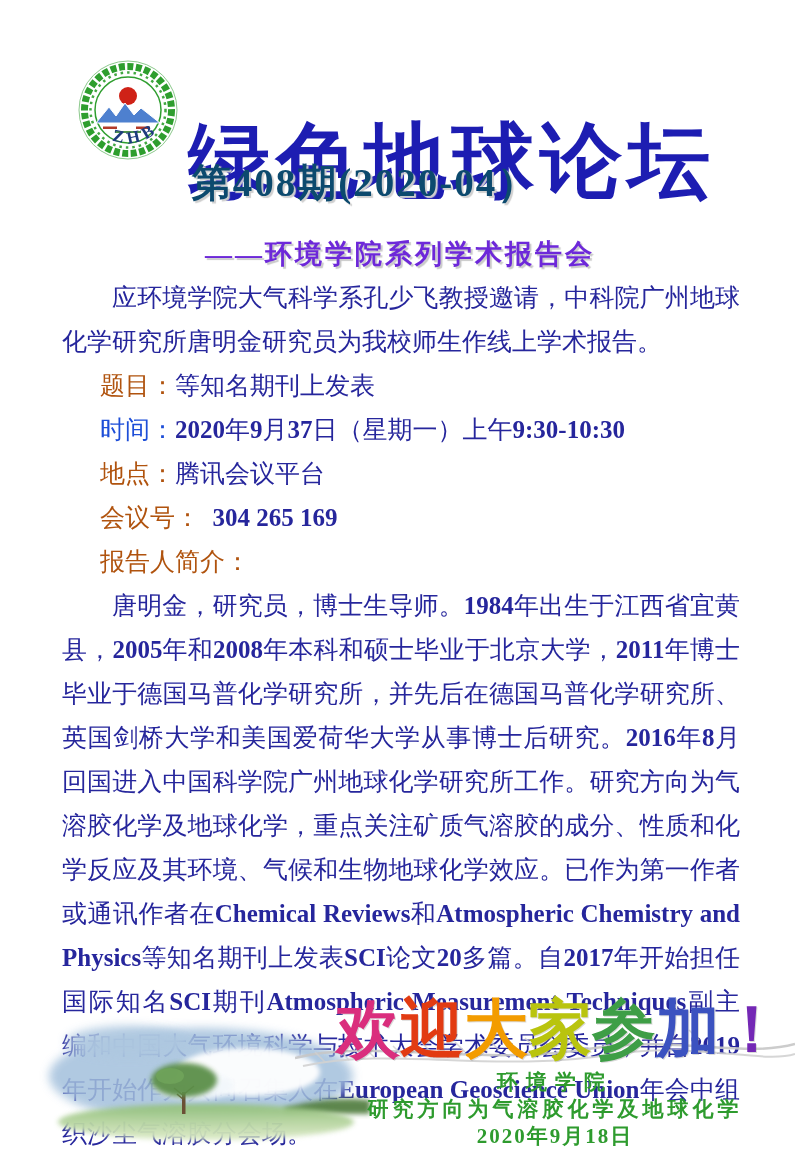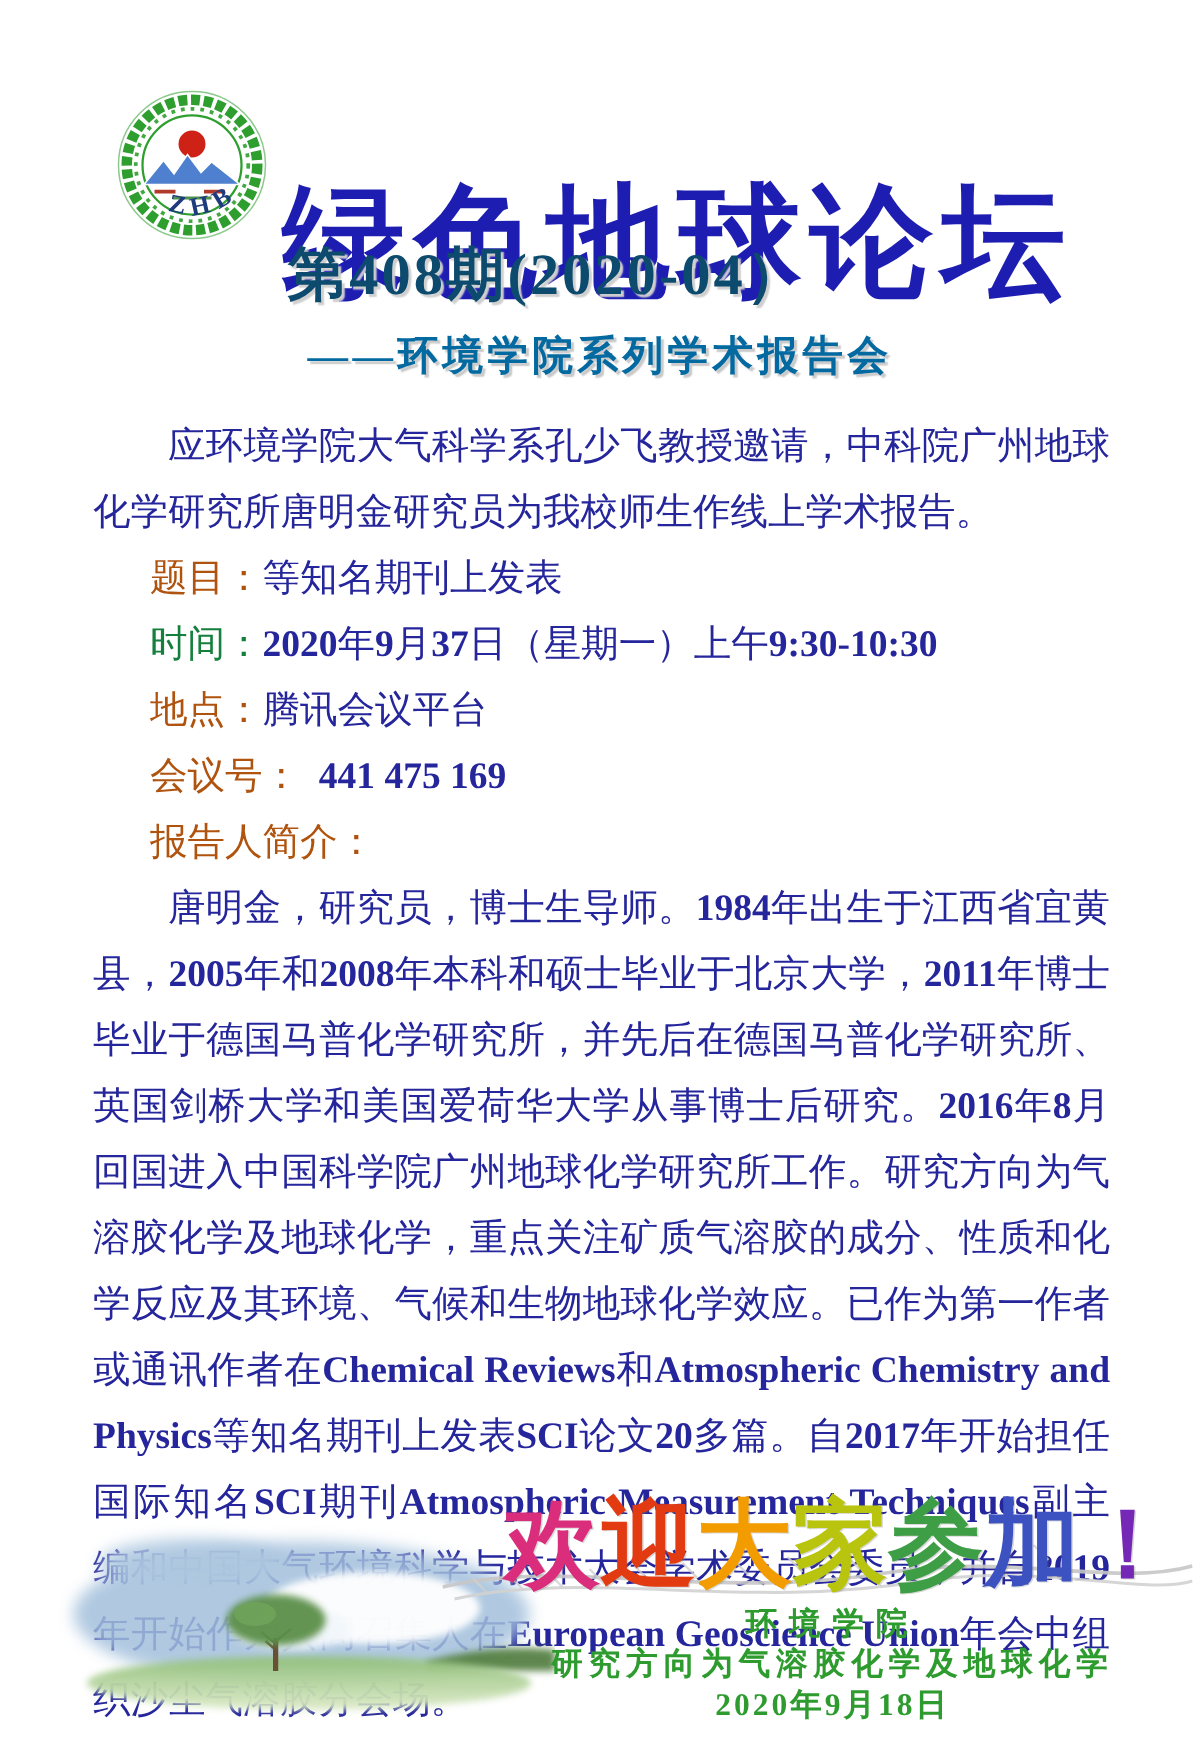--- a/index.html
+++ b/index.html
@@ -63,36 +63,36 @@
       <rect x="37" y="71" width="26" height="2" fill="#2E7E2E" opacity="0.85"></rect>
       <path id="zhb-arc" d="M20 72 Q50 94 80 72" fill="none"></path>
       <text font-size="17" font-weight="bold" fill="#1E3B7E" letter-spacing="5" font-family="'Liberation Serif',serif">
         <textPath href="#zhb-arc" startOffset="16">ZHB</textPath>
       </text>
     </svg>
   </div>
 
   <h1 class="main-title" style="color: rgb(29, 29, 178);">绿色地球论坛</h1>
   <div class="issue-line" style="color: #0c4a6e;">第408期(2020-04）</div>
-  <div class="subtitle-line" style="color: #0369a1;">——环境学院系列学术报告会</div>
+  <div class="subtitle-line" style="color: #6d28d9; margin-top: 17px;">——环境学院系列学术报告会</div>
 
   <div class="body-text" style="color: rgb(38, 38, 156);">
     <p class="intro">应环境学院大气科学系孔少飞教授邀请，中科院广州地球化学研究所唐明金研究员为我校师生作线上学术报告。</p>
 
     <p class="field">
       <span class="label" style="color: rgb(176, 83, 14);">题目：</span><span class="rich"><span>等知名期刊上发表</span></span>
     </p>
     <p class="field">
-      <span class="label" style="color: #15803d;">时间：</span><span class="rich"><span class="b">2020</span><span>年</span><span class="b">9</span><span>月</span><span class="b">37</span><span>日（星期一）上午</span><span class="b">9:30-10:30</span></span>
+      <span class="label" style="color: #1d4ed8;">时间：</span><span class="rich"><span class="b">2020</span><span>年</span><span class="b">9</span><span>月</span><span class="b">37</span><span>日（星期一）上午</span><span class="b">9:30-10:30</span></span>
     </p>
     <p class="field">
       <span class="label" style="color: rgb(176, 83, 14);">地点：</span><span class="rich"><span>腾讯会议平台</span></span>
     </p>
     <p class="field">
-      <span class="label" style="color: rgb(176, 83, 14);">会议号：</span><span class="rich"><span class="b">  441 475 169</span></span>
+      <span class="label" style="color: rgb(176, 83, 14);">会议号：</span><span class="rich"><span class="b">  304 265 169</span></span>
     </p>
     <p class="field">
       <span class="label" style="color: rgb(176, 83, 14);">报告人简介：</span><span class="rich"></span>
     </p>
 
     <p class="bio"><span>唐明金，研究员，博士生导师。</span><span class="b">1984</span><span>年出生于江西省宜黄县，</span><span class="b">2005</span><span>年和</span><span class="b">2008</span><span>年本科和硕士毕业于北京大学，</span><span class="b">2011</span><span>年博士毕业于德国马普化学研究所，并先后在德国马普化学研究所、英国剑桥大学和美国爱荷华大学从事博士后研究。</span><span class="b">2016</span><span>年</span><span class="b">8</span><span>月回国进入中国科学院广州地球化学研究所工作。研究方向为气溶胶化学及地球化学，重点关注矿质气溶胶的成分、性质和化学反应及其环境、气候和生物地球化学效应。已作为第一作者或通讯作者在</span><span class="b">Chemical Reviews</span><span>和</span><span class="b">Atmospheric Chemistry and Physics</span><span>等知名期刊上发表</span><span class="b">SCI</span><span>论文</span><span class="b">20</span><span>多篇。自</span><span class="b">2017</span><span>年开始担任国际知名</span><span class="b">SCI</span><span>期刊</span><span class="b">Atmospheric Measurement Techniques</span><span>副主编和中国大气环境科学与技术大会学术委员会委员，并自</span><span class="b">2019</span><span>年开始作为共同召集人在</span><span class="b">European Geoscience Union</span><span>年会中组织沙尘气溶胶分会场。</span></p>
   </div>
 
   <div class="watercolor">
     <svg viewBox="0 0 334 142" width="334" height="142">

